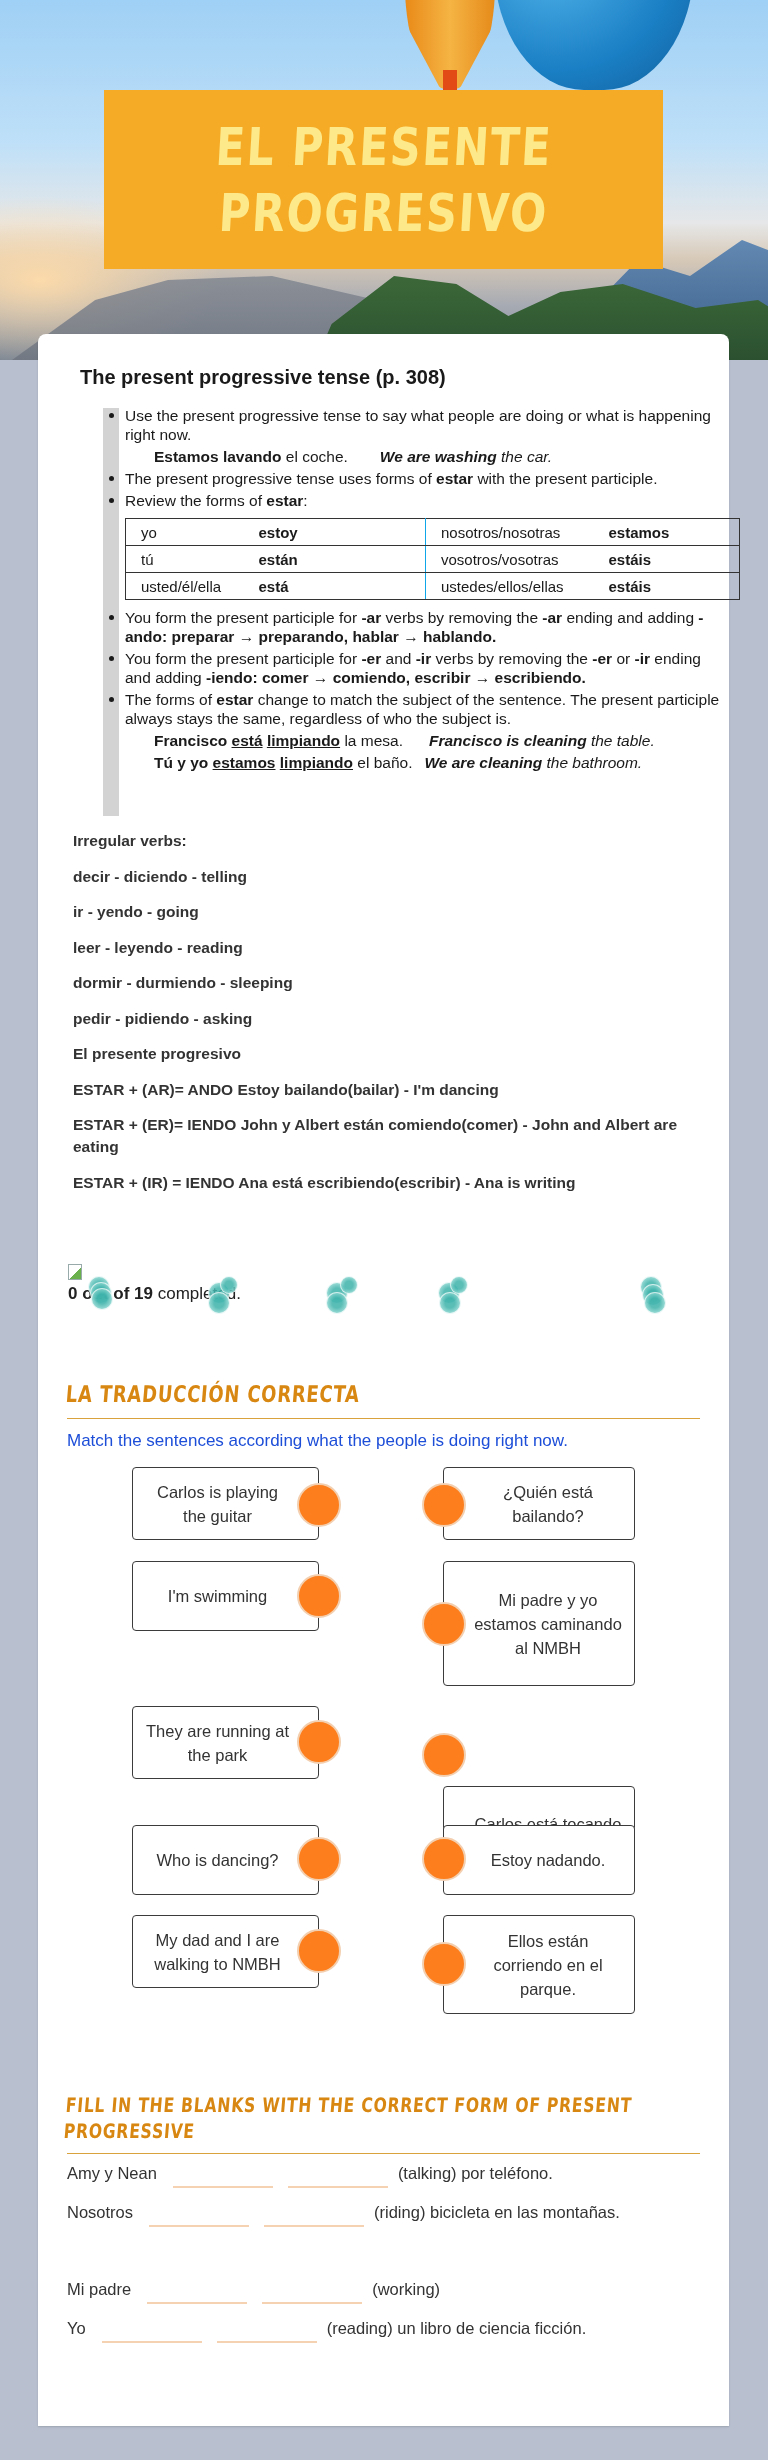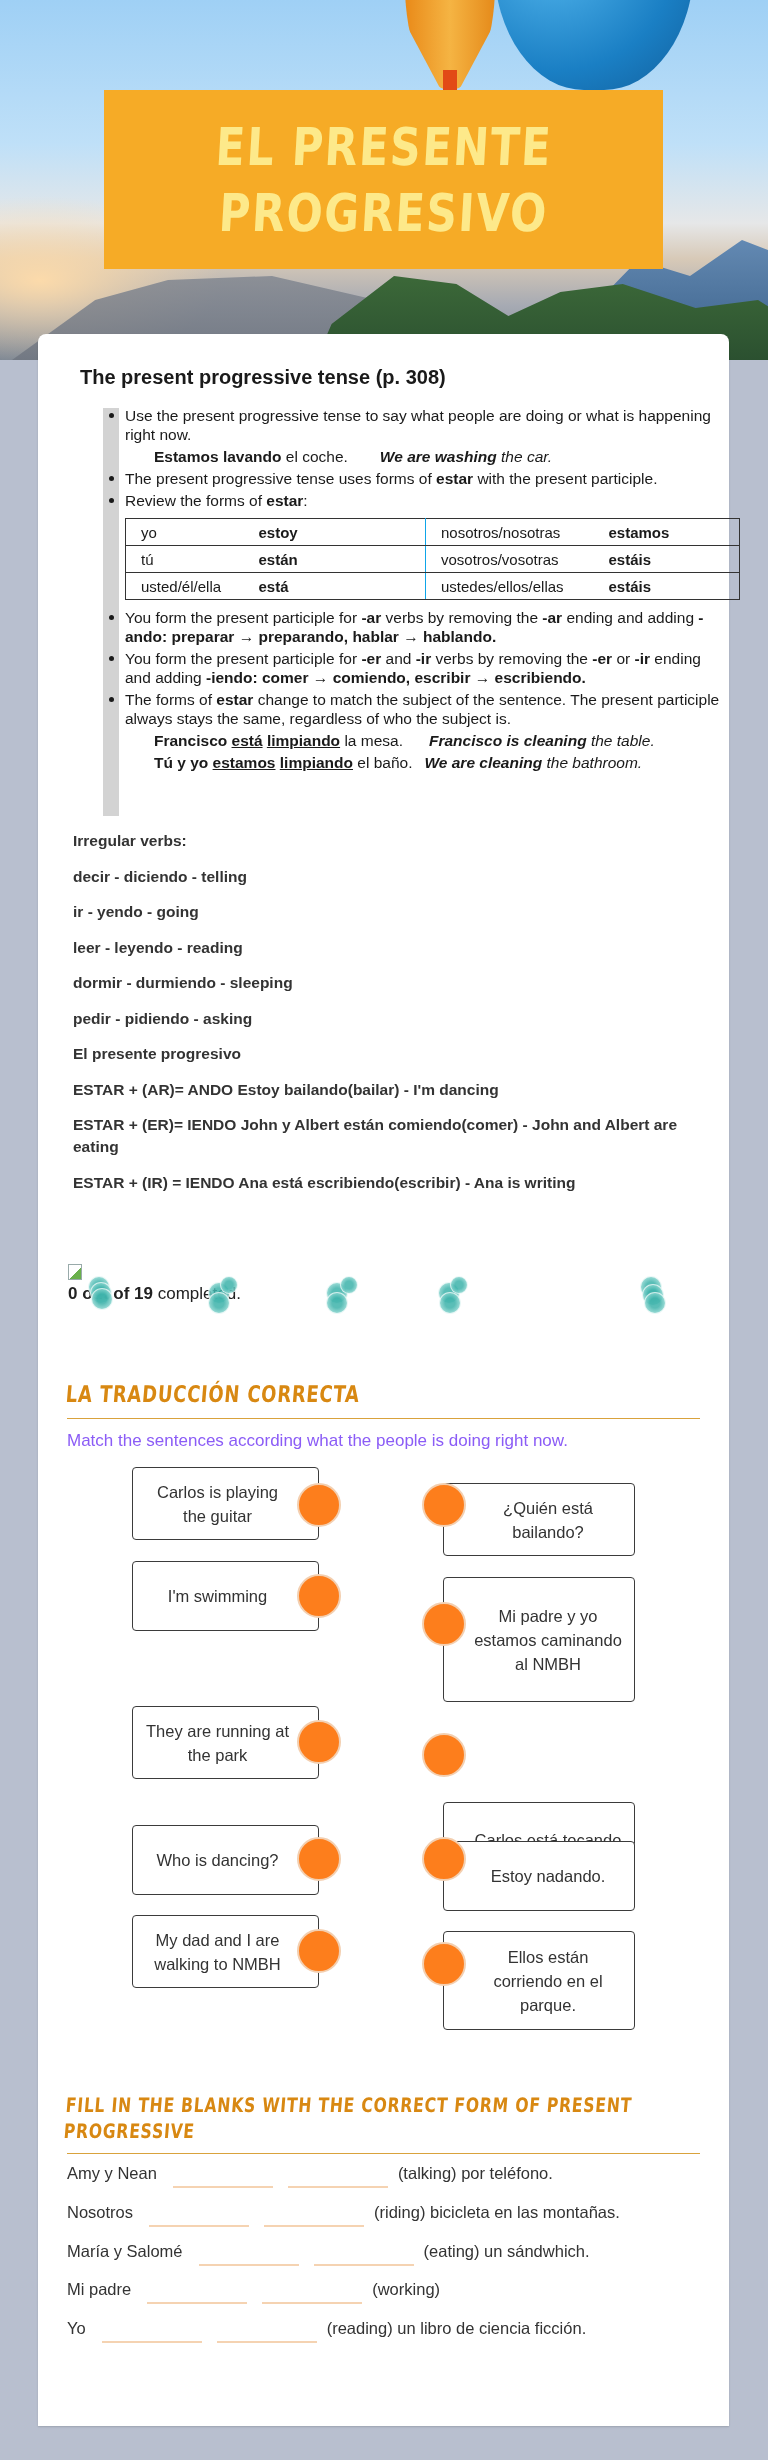--- a/index.html
+++ b/index.html
@@ -122,31 +122,31 @@
     opacity: 0.85;
   }
 
   
   .sec-title {
     position: absolute; left: 29px; font-family: "DejaVu Sans", sans-serif; font-weight: bold;
     color: #d88812; text-transform: uppercase; letter-spacing: 1px;
     transform-origin: left top; transform: scaleX(0.78) skewX(-6deg);
   }
   .sec-rule { position: absolute; left: 29px; width: 633px; height: 1px; background: #d9a23c; }
-  .sec-desc { position: absolute; left: 29px; font-family: "Liberation Sans", sans-serif; font-size: 17px; color: #8b5cf6; }
+  .sec-desc { position: absolute; left: 29px; font-family: "Liberation Sans", sans-serif; font-size: 17px; color: #1d4ed8; }
 
   
   .match-box {
     position: absolute; border: 1px solid #3b3b3b; border-radius: 4px; background: #fff;
     display: flex; align-items: center; justify-content: center; text-align: center;
     font-family: "Liberation Sans", sans-serif; font-size: 16.5px; color: #333; line-height: 24px;
     padding: 0 24px;
   }
   .match-box.left { left: 94px; width: 187px; padding-right: 28px; padding-left: 12px; }
-  .match-box.right { left: 405px; width: 192px; padding-left: 30px; padding-right: 12px; margin-top: 16px; }
+  .match-box.right { left: 405px; width: 192px; padding-left: 30px; padding-right: 12px; }
   .match-dot {
     position: absolute; width: 44px; height: 44px; border-radius: 50%;
     background: #fd7e1c; border: 2px solid #f3cfb0;
   }
 
   
   .fill-row {
     position: absolute; left: 29px; font-family: "Liberation Sans", sans-serif; font-size: 16.5px; color: #333;
     display: flex; align-items: flex-start; white-space: nowrap;
   }
@@ -316,26 +316,20 @@
     <span class="blank first"></span>
     <span class="blank"></span>
     <span class="after">(talking) por teléfono.</span>
   </div>
   <div class="fill-row" style="top:1869px">
     <span>Nosotros</span>
     <span class="blank first"></span>
     <span class="blank"></span>
     <span class="after">(riding) bicicleta en las montañas.</span>
   </div>
-  <div class="fill-row" style="top:1908px">
-    <span>María y Salomé</span>
-    <span class="blank first"></span>
-    <span class="blank"></span>
-    <span class="after">(eating) un sándwhich.</span>
-  </div>
   <div class="fill-row" style="top:1946px">
     <span>Mi padre</span>
     <span class="blank first"></span>
     <span class="blank"></span>
     <span class="after">(working)</span>
   </div>
   <div class="fill-row" style="top:1985px">
     <span>Yo</span>
     <span class="blank first"></span>
     <span class="blank"></span>

